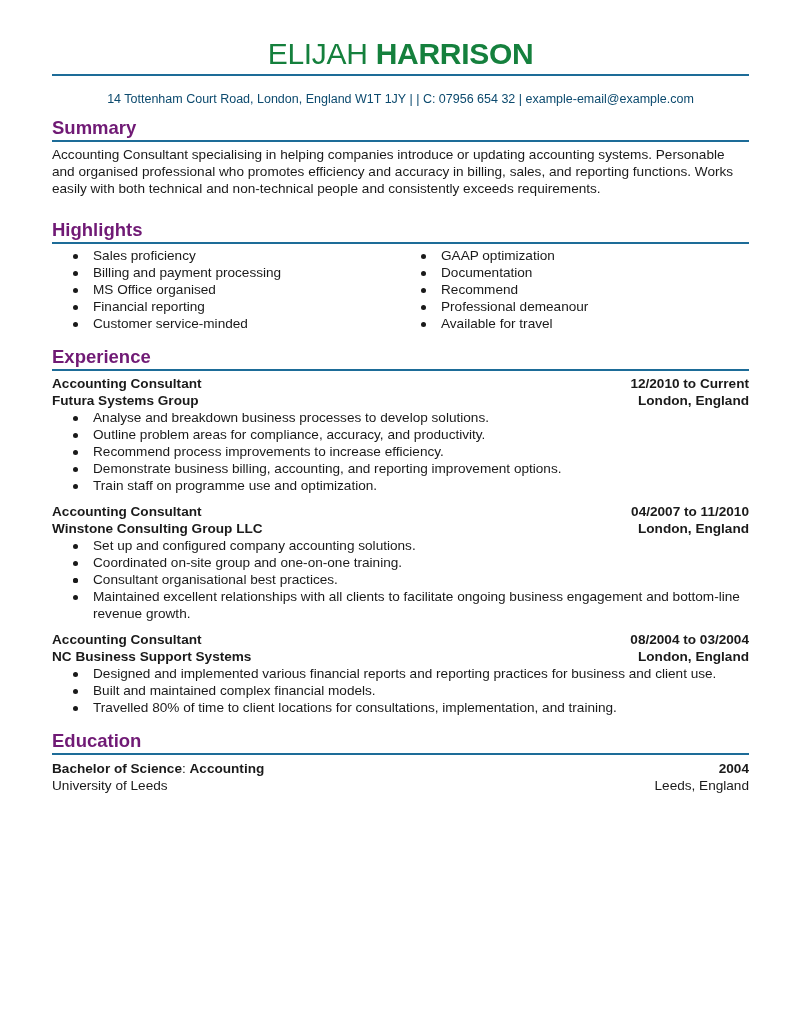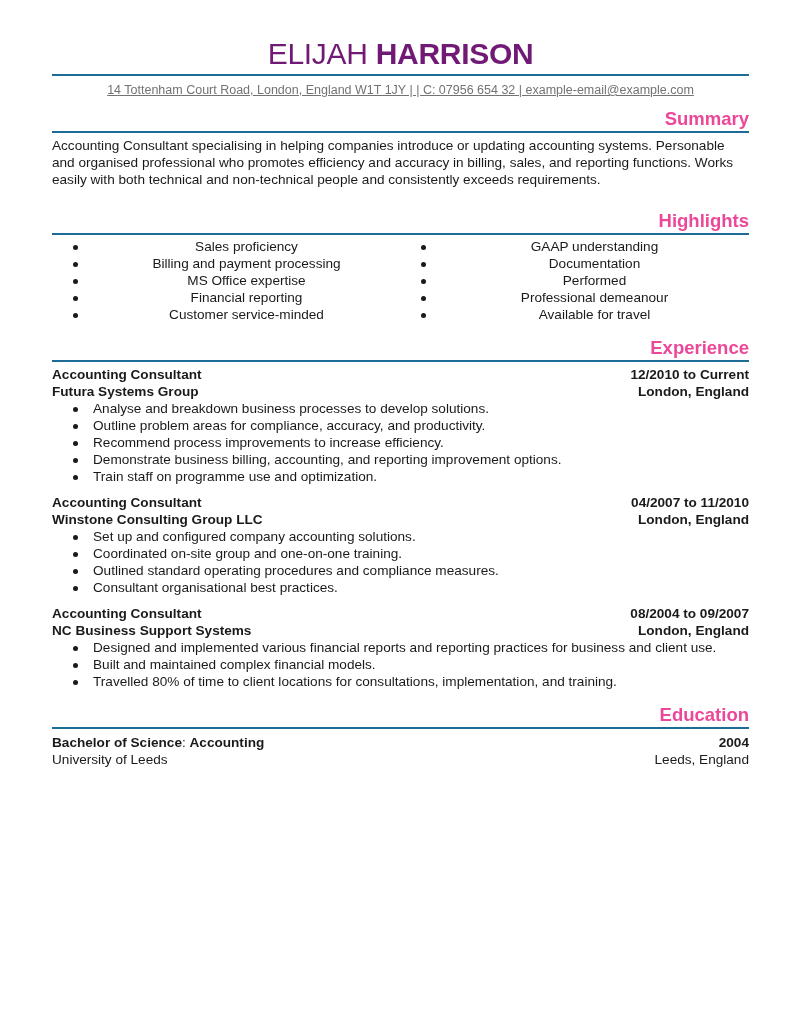--- a/index.html
+++ b/index.html
@@ -17,65 +17,63 @@
     }
     .page {
       position: absolute;
       left: 52px;
       top: 0;
       width: 697px;
     }
     .name {
       text-align: center;
       font-size: 30px;
-      color: #701a75;
+      color: #15803d;
       margin-top: 36px;
       height: 36px;
       line-height: 36px;
       letter-spacing: -0.3px;
     }
     .name .first { font-weight: normal; }
     .name .last { font-weight: bold; }
     .rule {
       height: 2px;
       background: #1d6c98;
       width: 697px;
     }
     .name-rule { margin-top: 2px; }
     .contact {
       text-align: center;
       font-size: 12.5px;
-      margin-top: 6px;
+      margin-top: 15px;
       line-height: 16px;
-      color: #737373;
-      text-decoration: underline;
+      color: #0c4a6e;
     }
     .section-title {
-      text-align: right;
+      text-align: left;
       font-size: 18.5px;
       font-weight: bold;
-      color: #ec4899;
+      color: #701a75;
       line-height: 22px;
       height: 22px;
     }
     .section-rule { margin-top: 1px; }
     .body-text {
       font-size: 13.6px;
       line-height: 17px;
     }
     .summary { margin-top: 4px; }
     .summary-title { margin-top: 10px; }
     .highlights-title { margin-top: 22px; }
     .highlights {
       display: flex;
       margin-top: 3px;
     }
     .highlights .col {
       width: 348px;
-      text-align: center;
     }
     ul.bullets {
       list-style: none;
       margin: 0;
       padding: 0;
     }
     ul.bullets li {
       position: relative;
       padding-left: 41px;
       font-size: 13.6px;
@@ -127,30 +125,30 @@
   <div class="rule section-rule"></div>
   <div class="body-text summary">Accounting Consultant specialising in helping companies introduce or updating accounting systems. Personable and organised professional who promotes efficiency and accuracy in billing, sales, and reporting functions. Works easily with both technical and non-technical people and consistently exceeds requirements.</div>
 
   <div class="section-title highlights-title">Highlights</div>
   <div class="rule section-rule"></div>
   <div class="highlights">
     <div class="col">
       <ul class="bullets">
           <li><span class="dot"></span><span>Sales proficiency</span></li>
           <li><span class="dot"></span><span>Billing and payment processing</span></li>
-          <li><span class="dot"></span><span>MS Office expertise</span></li>
+          <li><span class="dot"></span><span>MS Office organised</span></li>
           <li><span class="dot"></span><span>Financial reporting</span></li>
           <li><span class="dot"></span><span>Customer service-minded</span></li>
         </ul>
     </div>
     <div class="col">
       <ul class="bullets">
-          <li><span class="dot"></span><span>GAAP understanding</span></li>
+          <li><span class="dot"></span><span>GAAP optimization</span></li>
           <li><span class="dot"></span><span>Documentation</span></li>
-          <li><span class="dot"></span><span>Performed</span></li>
+          <li><span class="dot"></span><span>Recommend</span></li>
           <li><span class="dot"></span><span>Professional demeanour</span></li>
           <li><span class="dot"></span><span>Available for travel</span></li>
         </ul>
     </div>
   </div>
 
   <div class="section-title experience-title">Experience</div>
   <div class="rule section-rule"></div>
 
   <div class="job">
@@ -176,29 +174,30 @@
       <span>Accounting Consultant</span>
       <span>04/2007 to 11/2010</span>
     </div>
     <div class="job-row">
       <span>Winstone Consulting Group LLC</span>
       <span>London, England</span>
     </div>
     <ul class="bullets">
         <li><span class="dot"></span><span>Set up and configured company accounting solutions.</span></li>
         <li><span class="dot"></span><span>Coordinated on-site group and one-on-one training.</span></li>
-        <li><span class="dot"></span><span>Outlined standard operating procedures and compliance measures.</span></li>
+        <li><span class="dot"></span></li>
         <li><span class="dot"></span><span>Consultant organisational best practices.</span></li>
+        <li><span class="dot"></span><span>Maintained excellent relationships with all clients to facilitate ongoing business engagement and bottom-line revenue growth.</span></li>
       </ul>
   </div>
 
   <div class="job">
     <div class="job-row">
       <span>Accounting Consultant</span>
-      <span>08/2004 to 09/2007</span>
+      <span>08/2004 to 03/2004</span>
     </div>
     <div class="job-row">
       <span>NC Business Support Systems</span>
       <span>London, England</span>
     </div>
     <ul class="bullets">
         <li><span class="dot"></span><span>Designed and implemented various financial reports and reporting practices for business and client use.</span></li>
         <li><span class="dot"></span><span>Built and maintained complex financial models.</span></li>
         <li><span class="dot"></span><span>Travelled 80% of time to client locations for consultations, implementation, and training.</span></li>
       </ul>

